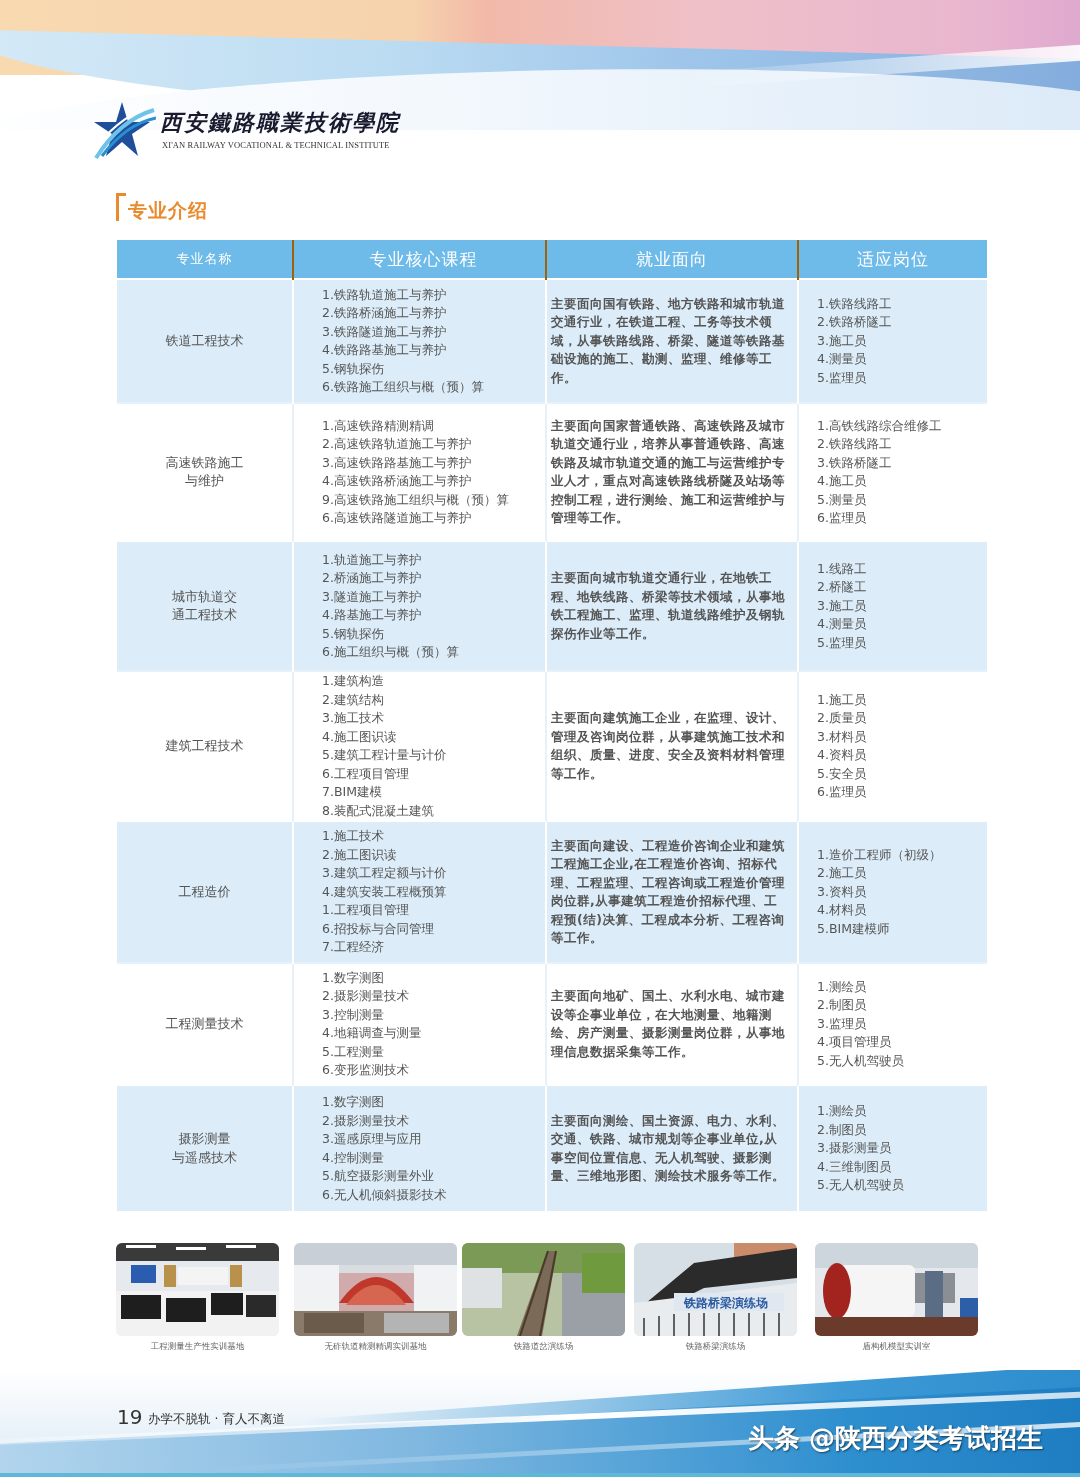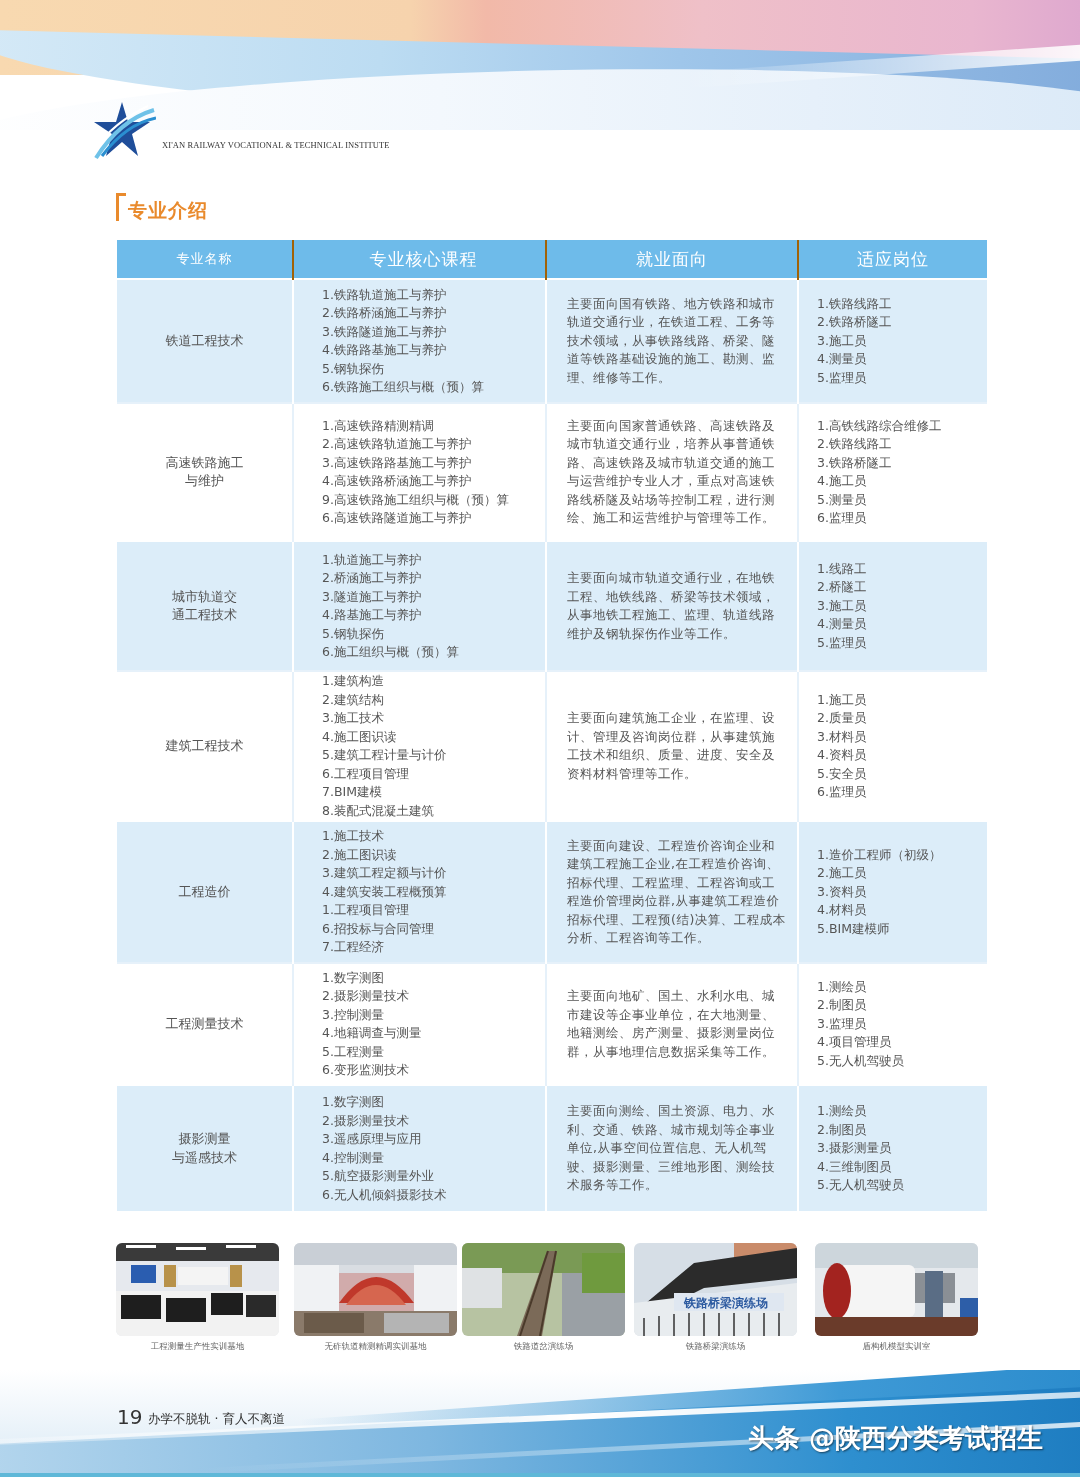--- a/index.html
+++ b/index.html
@@ -40,21 +40,21 @@
     border-right: 2px solid #a16207; letter-spacing: 1px; }
   .major-table th:last-child { border-right: none; }
   .major-table td { font-size: 12.5px; line-height: 18.5px; color: #555; vertical-align: middle;
     border-right: 2px solid #ffffff; border-top: 2px solid #ffffff; }
   .major-table td:last-child { border-right: none; }
   .major-table tr.odd td { background: #dcedf9; }
   .major-table tr.even td { background: #ffffff; border-right: 2px solid #e6f1fa; border-top: 2px solid #e6f1fa; }
   .major-table tr.even td:last-child { border-right: none; }
   .col-name { width: 176px; text-align: center; font-size: 13px !important; }
   .col-course { width: 253px; padding-left: 28px; }
-  .col-dir { width: 252px; padding: 0 10px 0 20px; letter-spacing: 0.5px; }
+  .col-dir { width: 252px; padding: 0 10px 0 4px; letter-spacing: 0.5px; font-weight: bold; }
   .col-pos { width: 189px; padding-left: 18px; }
   .line { display: block; white-space: nowrap; }
   .name-line { display: block; }
 
   
   .photos { position: absolute; left: 116px; top: 1243px; width: 864px; height: 115px; }
   .photo { position: absolute; top: 0; width: 163px; height: 93px; border-radius: 6px; overflow: hidden; }
   .photo-caption { position: absolute; top: 98px; width: 163px; text-align: center; font-size: 8.5px; color: #666; white-space: nowrap; }
 
   
@@ -85,20 +85,21 @@
   <div class="white-streak"></div>
 </div>
 
 <div class="logo">
   <svg class="star" viewBox="0 0 64 62">
     <polygon points="30,2 36,22 58,22 40,34 46,56 30,42 14,56 20,34 2,22 24,22" fill="#1f4e9a"></polygon>
     <path d="M4,58 Q28,20 62,10" stroke="#6fc2e8" stroke-width="4" fill="none"></path>
     <path d="M10,56 Q34,24 64,18" stroke="#2a8fd1" stroke-width="3" fill="none"></path>
     <path d="M2,50 Q22,22 56,6" stroke="#ffffff" stroke-width="2" fill="none"></path>
   </svg>
+  <div class="cn-name">西安鐵路職業技術學院</div>
   <div class="en-name">XI'AN RAILWAY VOCATIONAL &amp; TECHNICAL INSTITUTE</div>
 </div>
 
 <div class="section-title">
   <div class="bracket"></div>
   <div class="text">专业介绍</div>
 </div>
 
 <table class="major-table">
   <thead>

